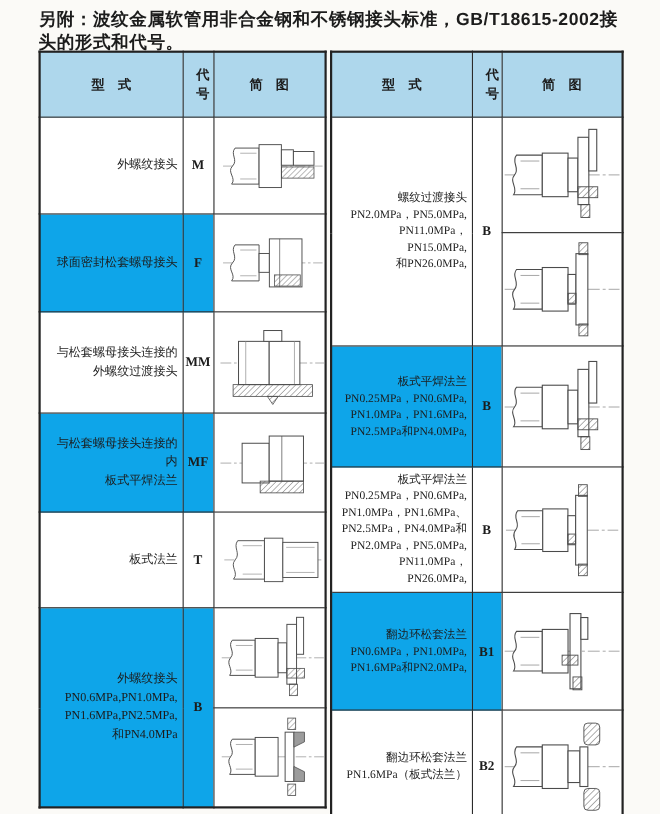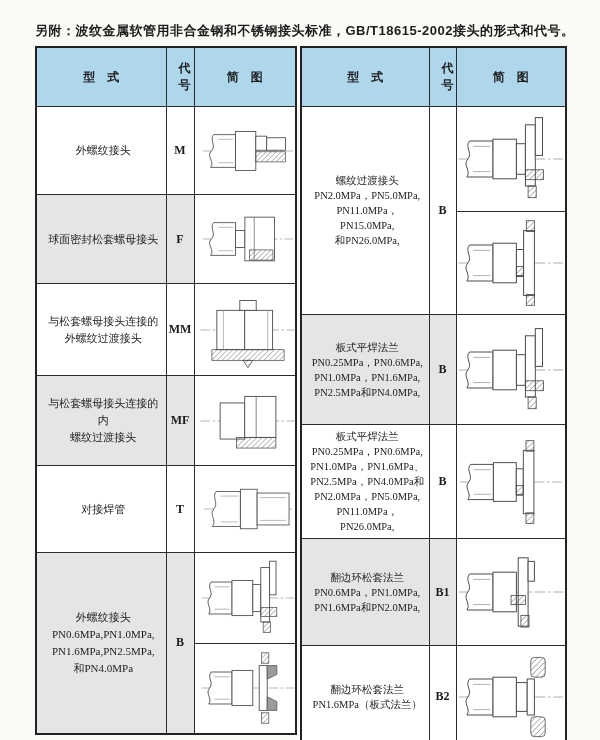--- a/index.html
+++ b/index.html
@@ -5,23 +5,23 @@
   html,body{margin:0;padding:0;}
   body{
     width:600px;height:740px;
     background:#fbfaf7;
     font-family:"Liberation Serif","DejaVu Serif",serif;
     color:#1c1c1c;
     position:relative;
     overflow:hidden;
   }
   .page-title{
-    position:absolute;left:35px;top:22px;width:540px;
+    position:absolute;left:35px;top:8px;width:540px;
     font-family:"Liberation Sans","DejaVu Sans",sans-serif;
-    font-weight:700;font-size:13px;letter-spacing:0.5px;
+    font-weight:700;font-size:16px;letter-spacing:0.5px;
   }
   table.fit{
     position:absolute;top:46px;
     border-collapse:collapse;
     table-layout:fixed;
     background:#fff;
   }
   table.fit,table.fit td,table.fit th{
     border:1px solid #2b2b2b;
   }
@@ -32,28 +32,28 @@
     background:#aed7ec;
     font-family:"Liberation Sans","DejaVu Sans",sans-serif;
     font-weight:700;font-size:12px;
     height:22px;padding:12px;text-align:center;
   }
   td{padding:0;vertical-align:middle;}
   td.type{
     font-size:11px;line-height:17px;
     padding:4px 4px 4px 8px;
     white-space:pre-line;
-    text-align:center;
+    text-align:right;
   }
   #tbl-right td.type{line-height:15px;font-size:10.5px;}
   td.code{
     text-align:center;font-weight:700;font-size:12px;
   }
   td.diag{text-align:center;background:#fff;}
-  .hl{background:#e5e5e5;margin-top:40px;}
+  .hl{background:#0ea5e9;margin-top:40px;}
   .rh88{height:88px}.rh89{height:89px}.rh92{height:92px}.rh90{height:90px}
   .rh87{height:87px}.rh91{height:91px}.rh110{height:110px}.rh99{height:99px}
   .rh107{height:107px}.rh103{height:103px}.rh105{height:105px}
   .diag svg{display:block;margin:0 auto;}
 </style>
 </head>
 <body>
 
 <svg width="0" height="0" style="position:absolute">
   <defs>
@@ -121,34 +121,34 @@
             <line x1="30" y1="26" x2="30" y2="74" stroke="#8f8f8f" stroke-width="0.8"></line>
             <line x1="84" y1="26" x2="84" y2="74" stroke="#8f8f8f" stroke-width="0.8"></line>
             <rect x="50" y="14" width="20" height="12" fill="#fff" stroke="#4b4b4b" stroke-width="1.1"></rect>
             <rect x="16" y="74" width="88" height="13" fill="url(#hh)" stroke="#4b4b4b" stroke-width="0.9"></rect>
             <path d="M54 87 L60 96 L66 87 Z" fill="url(#hh)" stroke="#4b4b4b" stroke-width="0.9"></path>
           </svg>
     </td>
   </tr>
   <tr class="rh90">
     <td class="type hl">与松套螺母接头连接的内
-螺纹过渡接头</td>
+板式平焊法兰</td>
     <td class="code hl">MF</td>
     <td class="diag">
       <svg width="106" height="82" viewBox="0 0 120 100">
             <line x1="2" y1="50" x2="118" y2="50" stroke="#8f8f8f" stroke-width="0.8" stroke-dasharray="12 3 3 3"></line>
             <rect x="26" y="28" width="30" height="44" fill="#fff" stroke="#4b4b4b" stroke-width="1.1"></rect>
             <rect x="56" y="20" width="38" height="50" fill="#fff" stroke="#4b4b4b" stroke-width="1.1"></rect>
             <line x1="70" y1="20" x2="70" y2="70" stroke="#4b4b4b" stroke-width="0.8"></line>
             <rect x="46" y="70" width="48" height="13" fill="url(#hh)" stroke="#4b4b4b" stroke-width="0.9"></rect>
           </svg>
     </td>
   </tr>
   <tr class="rh87">
-    <td class="type">对接焊管</td>
+    <td class="type">板式法兰</td>
     <td class="code">T</td>
     <td class="diag">
       <svg width="106" height="76" viewBox="0 0 120 100">
             <line x1="2" y1="50" x2="118" y2="50" stroke="#8f8f8f" stroke-width="0.8" stroke-dasharray="12 3 3 3"></line>
             <path d="M50 27 L18 27 C12 35 22 42 15 50 C8 58 20 65 13 73 L50 73 Z" fill="#fff" stroke="#4b4b4b" stroke-width="1.1"></path>
             <line x1="24" y1="33" x2="47" y2="33" stroke="#8f8f8f" stroke-width="0.8"></line>
             <line x1="24" y1="67" x2="47" y2="67" stroke="#8f8f8f" stroke-width="0.8"></line>
             <rect x="50" y="24" width="22" height="52" fill="#fff" stroke="#4b4b4b" stroke-width="1.1"></rect>
             <rect x="72" y="29" width="42" height="42" fill="#fff" stroke="#4b4b4b" stroke-width="1.1"></rect>
             <line x1="76" y1="35" x2="110" y2="35" stroke="#8f8f8f" stroke-width="0.8"></line>

